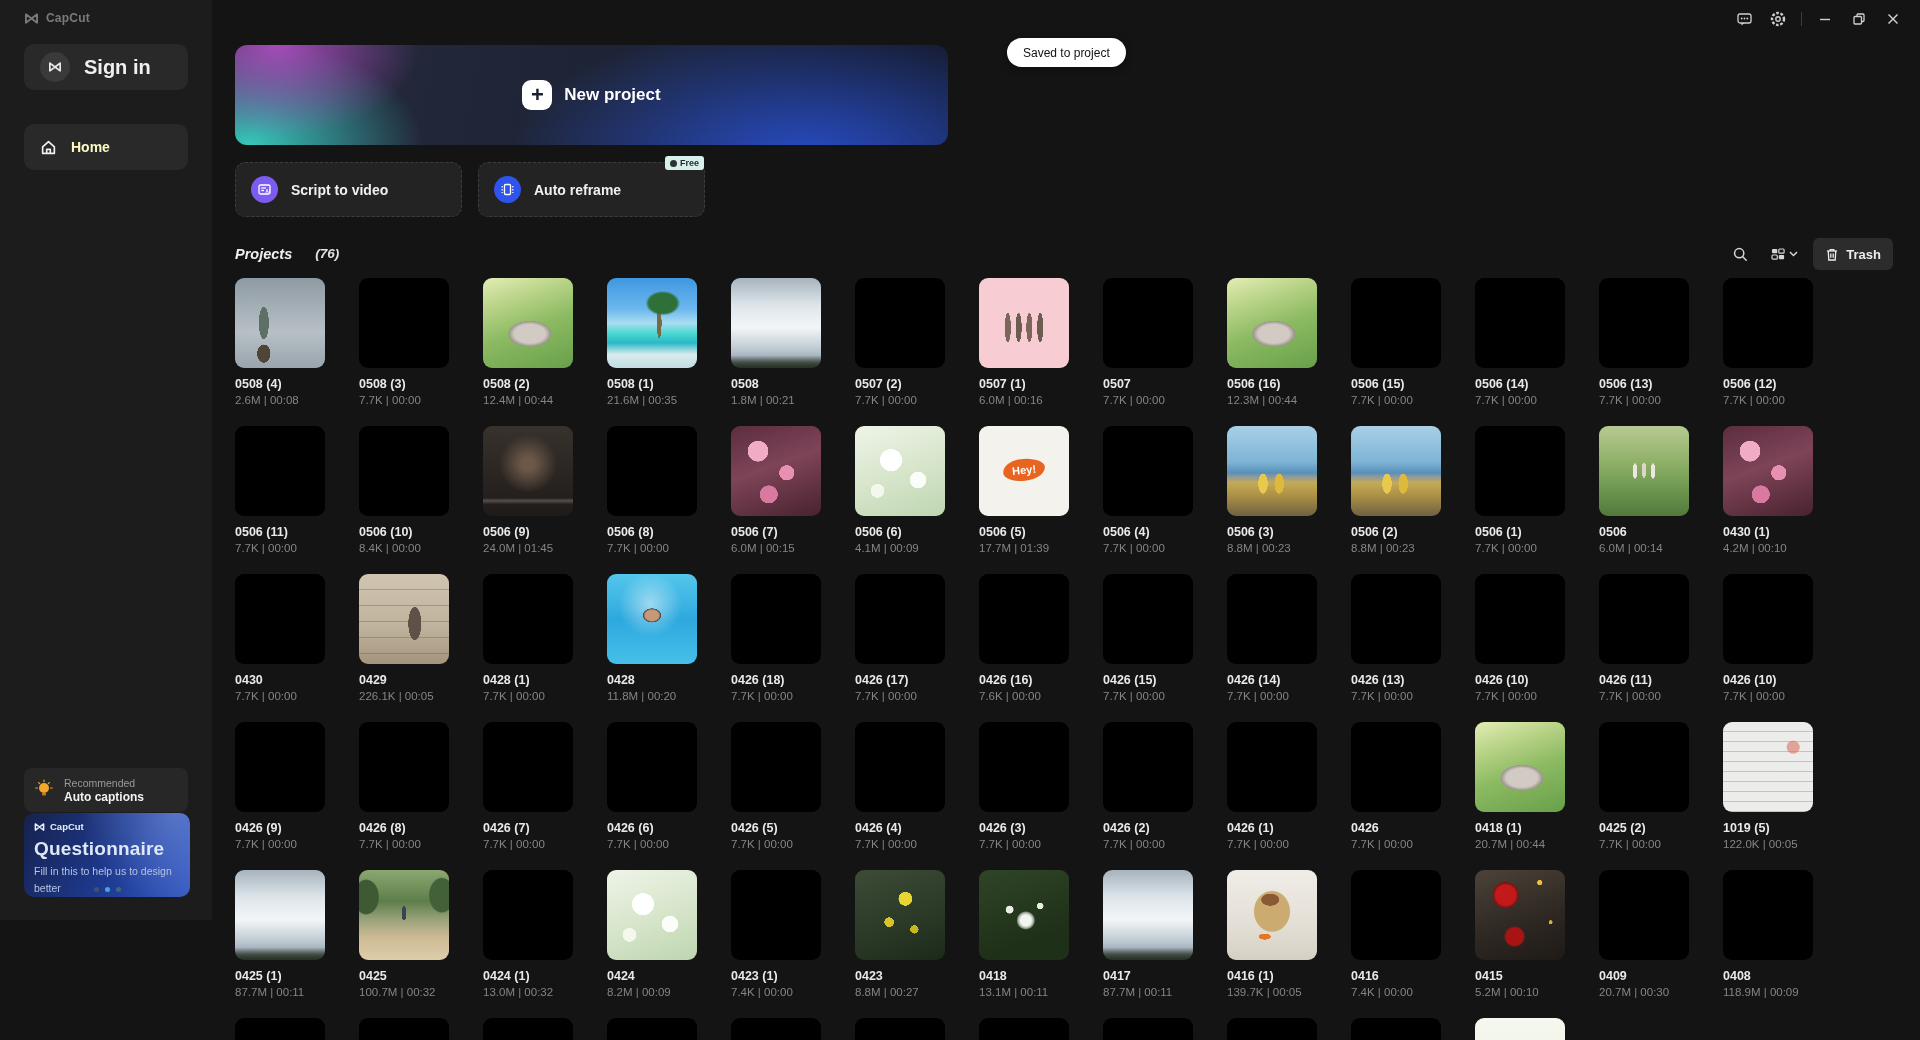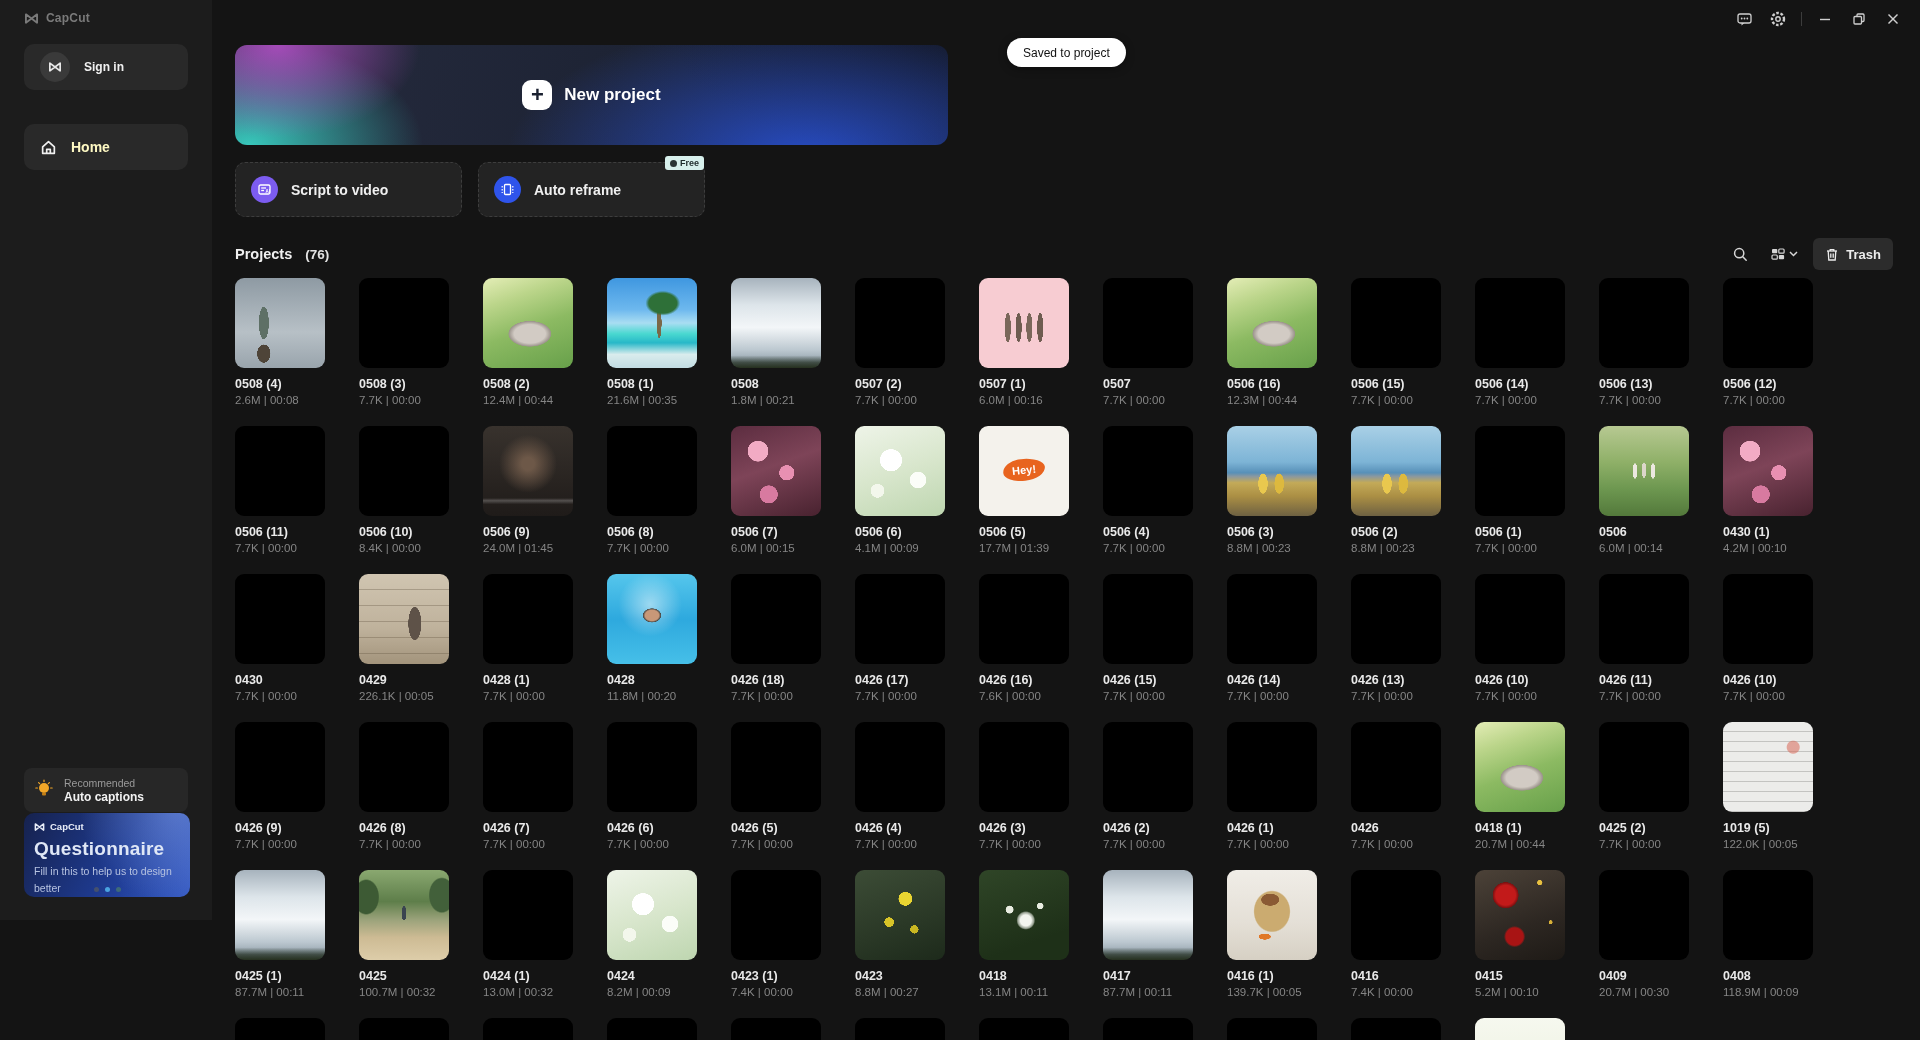--- a/index.html
+++ b/index.html
@@ -8,21 +8,21 @@
   .window { position:relative; width:1920px; height:1040px; background:#141414; }
 
   
   .sidebar { position:absolute; left:0; top:0; width:212px; height:920px; background:#1c1c1c; }
   .logo-row { position:absolute; left:24px; top:11px; display:flex; align-items:center; gap:7px;
     color:#7a7a7a; font-size:12px; font-weight:700; letter-spacing:.2px; }
   .side-card { position:absolute; left:24px; width:164px; height:46px; background:#292929;
     border-radius:10px; display:flex; align-items:center; padding:0 16px; gap:14px; cursor:pointer; }
   .side-card.signin { top:44px; }
   .side-card.home { top:124px; }
-  .signin-label { color:#f0f0f0; font-size:12px; font-weight:700; }
+  .signin-label { color:#f0f0f0; font-size:20px; font-weight:700; }
   .home-label { color:#fef9c3; font-size:14px; font-weight:700; }
   .avatar { width:30px; height:30px; border-radius:50%; background:#3a3a3a; display:flex;
     align-items:center; justify-content:center; flex:none; }
   .side-bottom { position:absolute; left:0; bottom:0; width:212px; }
   .rec-card { position:absolute; left:24px; top:-152px; width:164px; height:44px; background:#272727;
     border-radius:8px; display:flex; align-items:center; gap:10px; padding:0 10px; cursor:pointer; }
   .rec-label { color:#9a9a9a; font-size:10.5px; }
   .rec-feature { color:#f2f2f2; font-size:12px; font-weight:700; margin-top:1px; }
   .quest-banner { position:absolute; left:24px; top:-107px; width:166px; height:84px; border-radius:10px;
     overflow:hidden; cursor:pointer; padding:8px 10px;
@@ -68,21 +68,21 @@
     justify-content:center; flex:none; }
   .qicon.purple { background:#7c5cf0; }
   .qicon.blue { background:#2f54eb; }
   .badge { position:absolute; top:-7px; right:0; height:14px; background:#d7f0ec; border-radius:3px;
     display:flex; align-items:center; gap:3px; padding:0 5px; color:#1e2a2a; font-size:9px; font-weight:700; }
   .badge .dot { width:7px; height:7px; border-radius:50%; background:#2a3434; display:inline-block; }
 
   
   .proj-header { position:absolute; left:235px; top:239px; width:1658px; height:30px;
     display:flex; align-items:center; justify-content:space-between; }
-  .ph-left { display:flex; align-items:center; gap:13px; }
+  .ph-left { display:flex; align-items:flex-start; gap:23px;font-style:italic; }
   .ph-title { color:#f0f0f0; font-size:14.5px; font-weight:700; }
   .ph-count { color:#e2e2e2; font-size:13.5px; font-weight:700; }
   .ph-right { display:flex; align-items:center; gap:6px; }
   .icon-btn { width:30px; height:28px; border-radius:6px; display:flex; align-items:center;
     justify-content:center; cursor:pointer; }
   .view-btn { width:46px; height:28px; border-radius:6px; display:flex; align-items:center;
     justify-content:center; gap:3px; cursor:pointer; }
   .trash-btn { height:28px; background:#2c2c2c; border-radius:6px; display:flex; align-items:center;
     gap:7px; padding:16px 12px; color:#ececec; font-size:13px; font-weight:700; cursor:pointer; }
 

